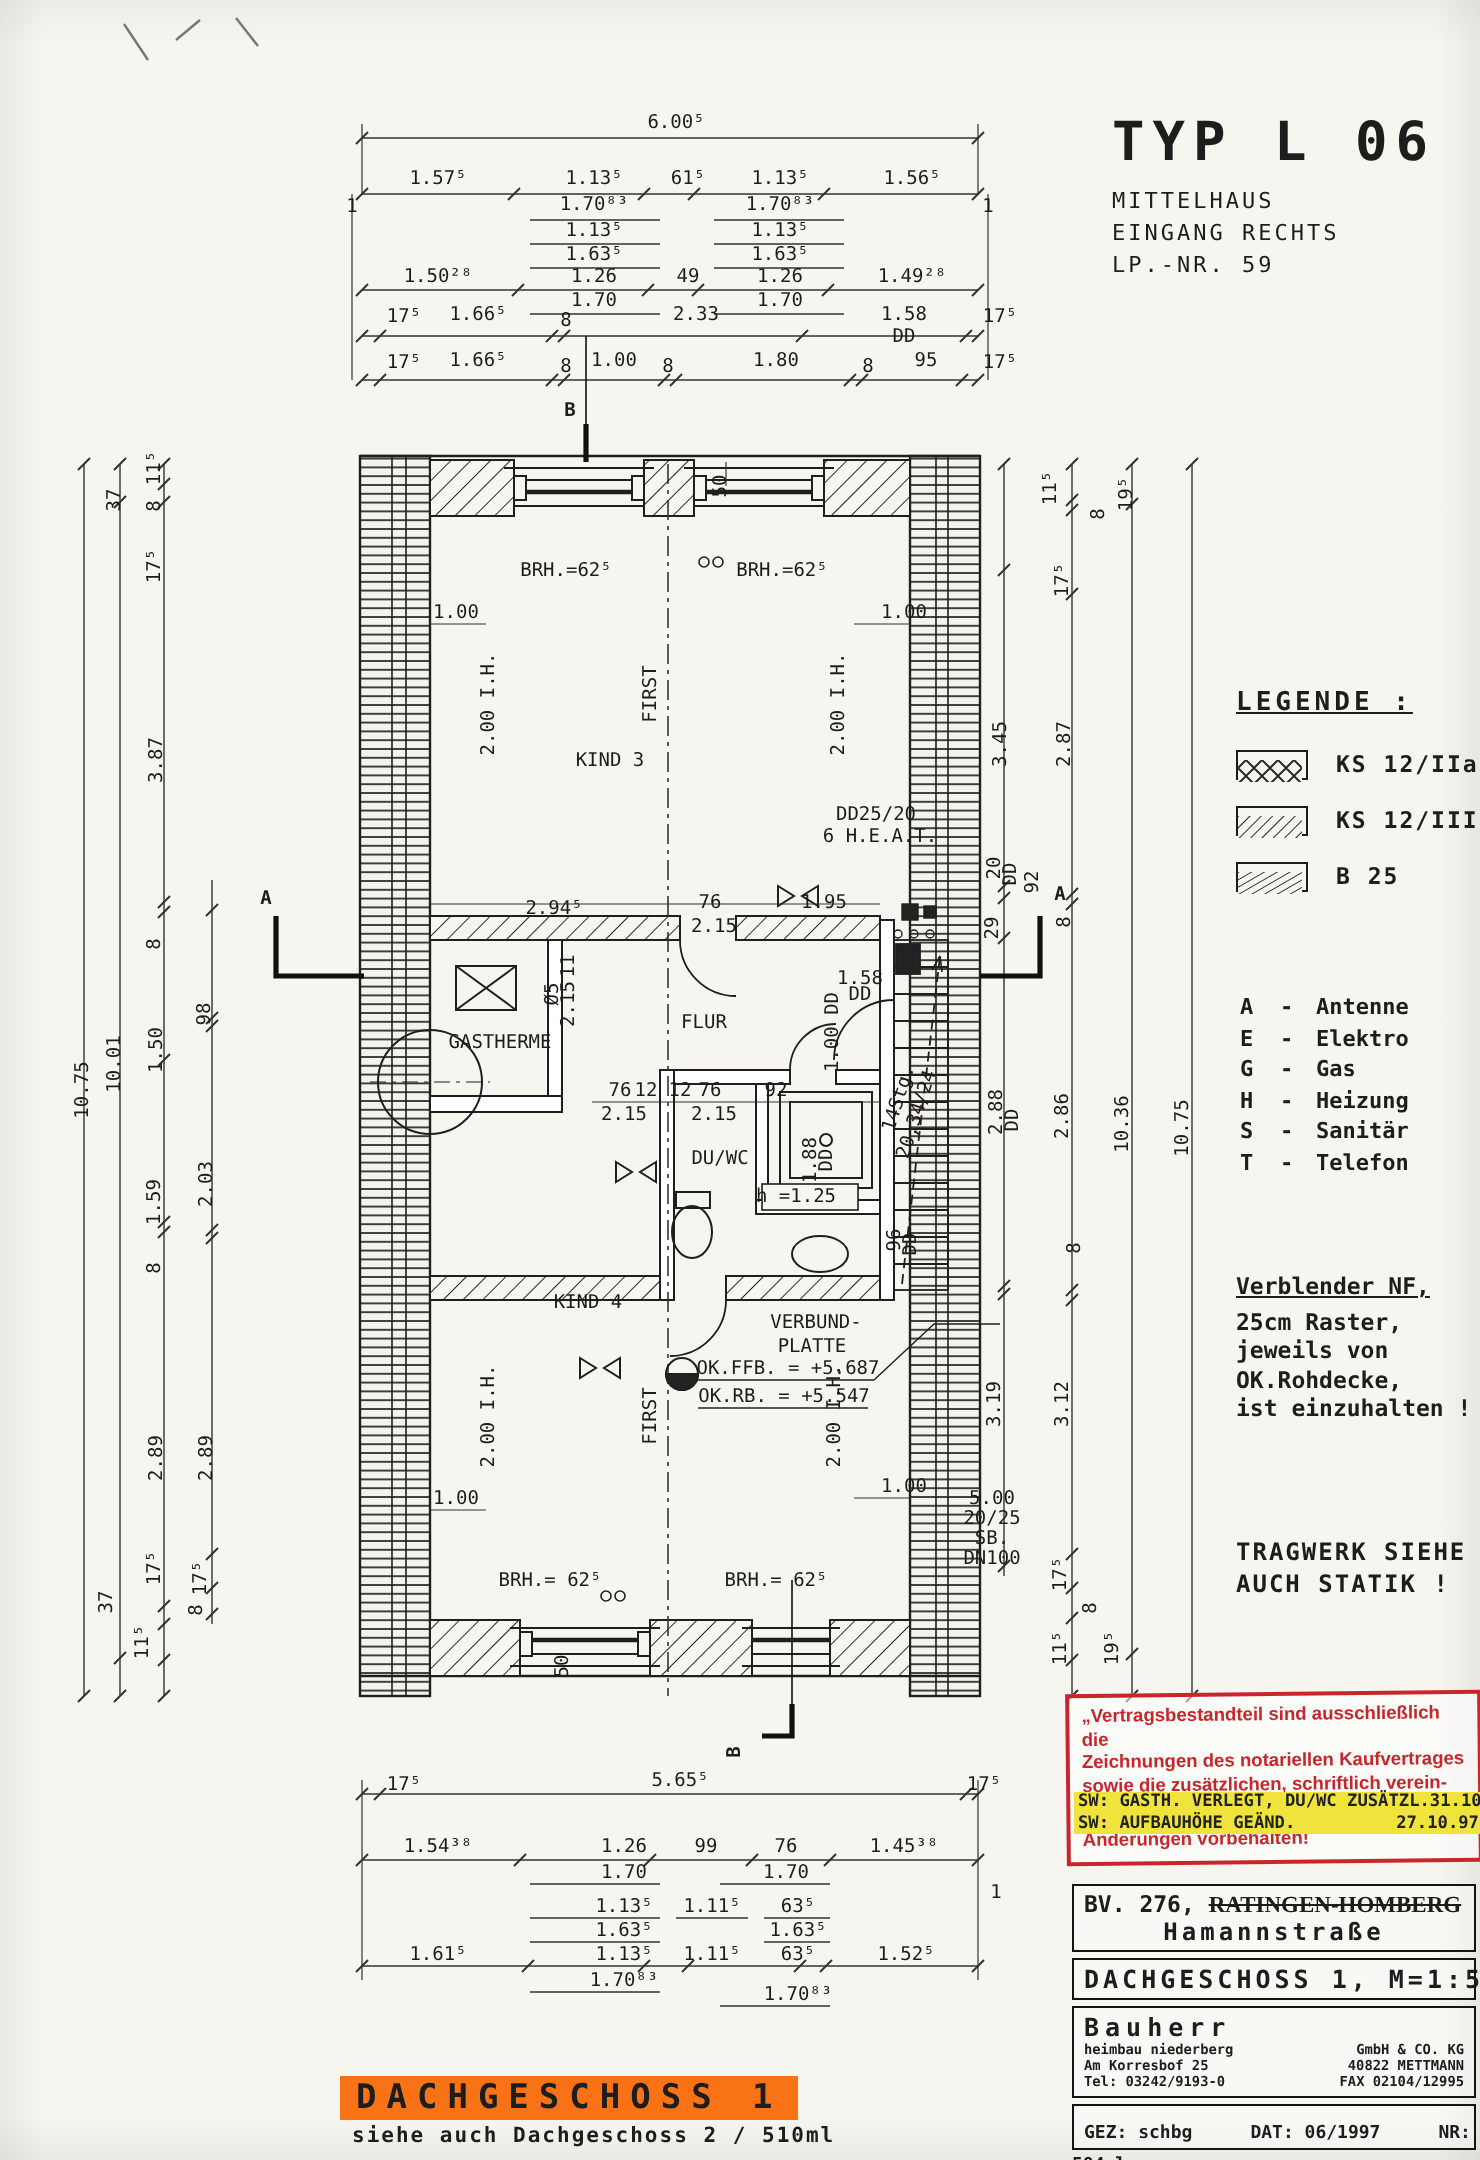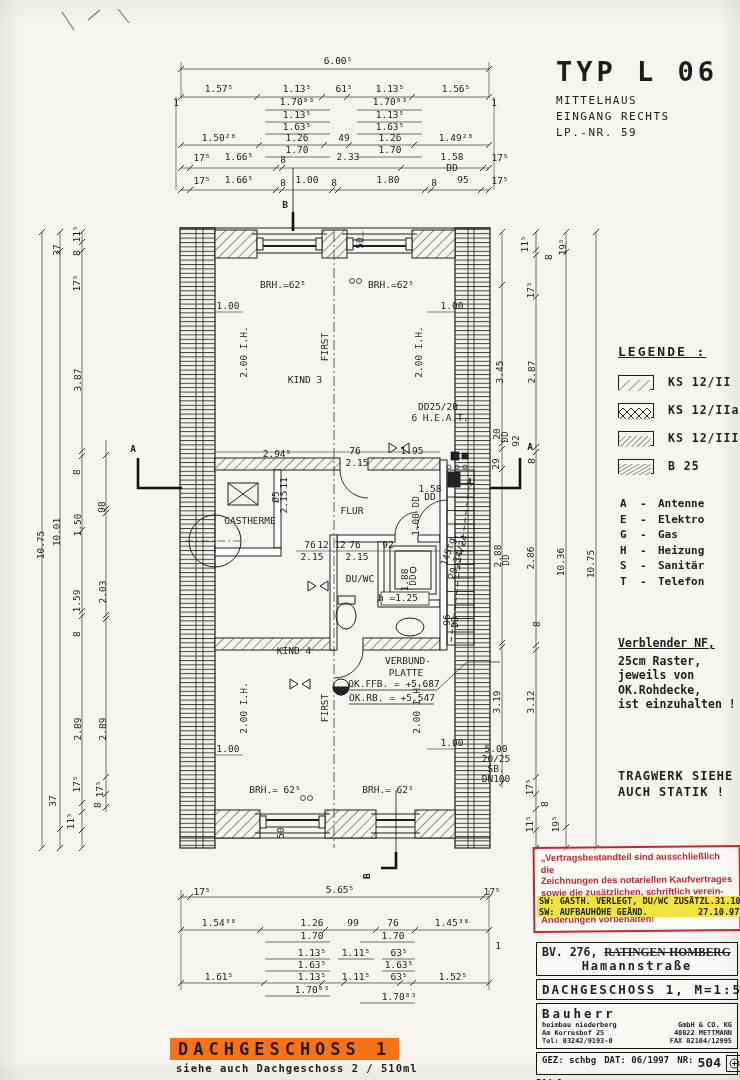--- a/index.html
+++ b/index.html
@@ -38,21 +38,21 @@
   .rev-row{display:flex;justify-content:space-between;background:#f0e43c;
     font-size:8.6px;font-weight:bold;color:#23231d;padding:0 2px;line-height:10.5px;white-space:nowrap;}
   
   .tb-box{border:1.9px solid #141414;background:rgba(255,255,255,.35);margin-bottom:3px;padding:2px 5px;}
   .tb-proj1{font-size:11.5px;font-weight:bold;white-space:nowrap;}
   .tb-struck{text-decoration:line-through;font-family:Liberation Serif, serif;}
   .tb-proj2{font-size:12px;font-weight:bold;text-align:center;letter-spacing:2px;}
   .tb-draw{font-size:12.5px;font-weight:bold;letter-spacing:2px;white-space:nowrap;}
   .tb-bauherr{font-size:12.5px;font-weight:bold;letter-spacing:3px;}
   .tb-tiny{font-size:6.9px;font-weight:bold;line-height:8.2px;display:flex;justify-content:space-between;white-space:nowrap;}
-  .tb-foot{display:flex;align-items:flex-start;font-size:9px;font-weight:bold;white-space:nowrap;}
+  .tb-foot{display:flex;align-items:flex-end;font-size:9px;font-weight:bold;white-space:nowrap;gap:21px;}
   .tb-nr{font-size:13px;font-weight:bold;margin-left:4px;}
   .seal{width:15px;height:15px;border:1.3px solid #141414;margin-left:5px;flex:none;display:flex;align-items:center;justify-content:center;font-size:9px;}
   .tb-code{font-size:9px;font-weight:bold;}
   
   .foot-title{font-size:17px;font-weight:bold;letter-spacing:5px;background:#f97316;padding:1px 8px;white-space:nowrap;}
   .foot-sub{font-size:10.5px;font-weight:bold;letter-spacing:1px;white-space:nowrap;}
 </style>
 </head>
 <body>
 <div id="paper-shade"></div>
@@ -440,26 +440,20 @@
   <div class="typ-title">TYP L 06</div>
   <div class="typ-sub" style="margin-top:6px">MITTELHAUS</div>
   <div class="typ-sub">EINGANG RECHTS</div>
   <div class="typ-sub">LP.-NR. 59</div>
 </div>
 
 <div class="abs" style="left:618px;top:344px">
   <div class="legend-title">LEGENDE :</div>
   <div class="legend-row">
     <div class="legend-swatch"><svg width="32" height="11">
-          <rect width="32" height="11" fill="url(#patDiag)"></rect>
-        </svg></div>
-    <div class="legend-label">KS 12/II</div>
-  </div>
-  <div class="legend-row">
-    <div class="legend-swatch"><svg width="32" height="11">
           <rect width="32" height="11" fill="url(#patCross)"></rect>
         </svg></div>
     <div class="legend-label">KS 12/IIa</div>
   </div>
   <div class="legend-row">
     <div class="legend-swatch"><svg width="32" height="11">
           <rect width="32" height="11" fill="url(#patDense)"></rect>
         </svg></div>
     <div class="legend-label">KS 12/III</div>
   </div>

